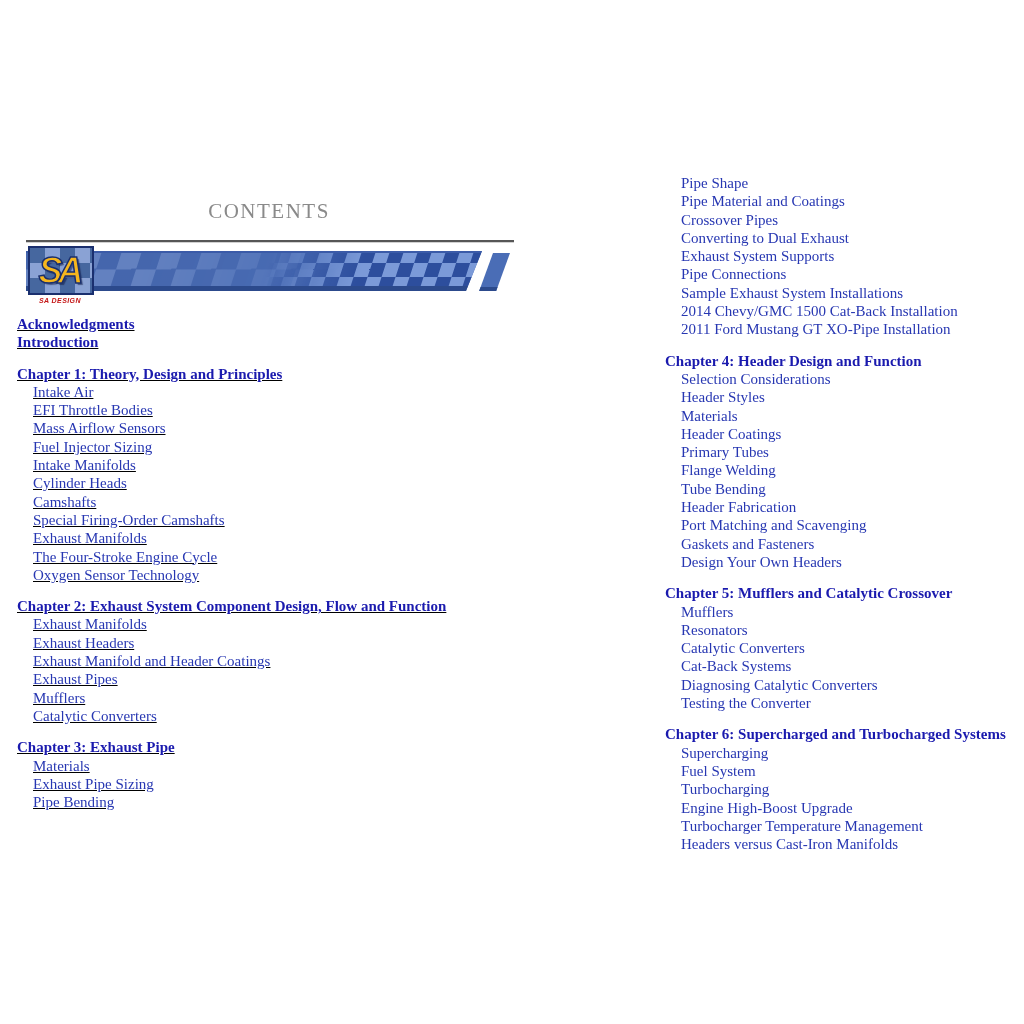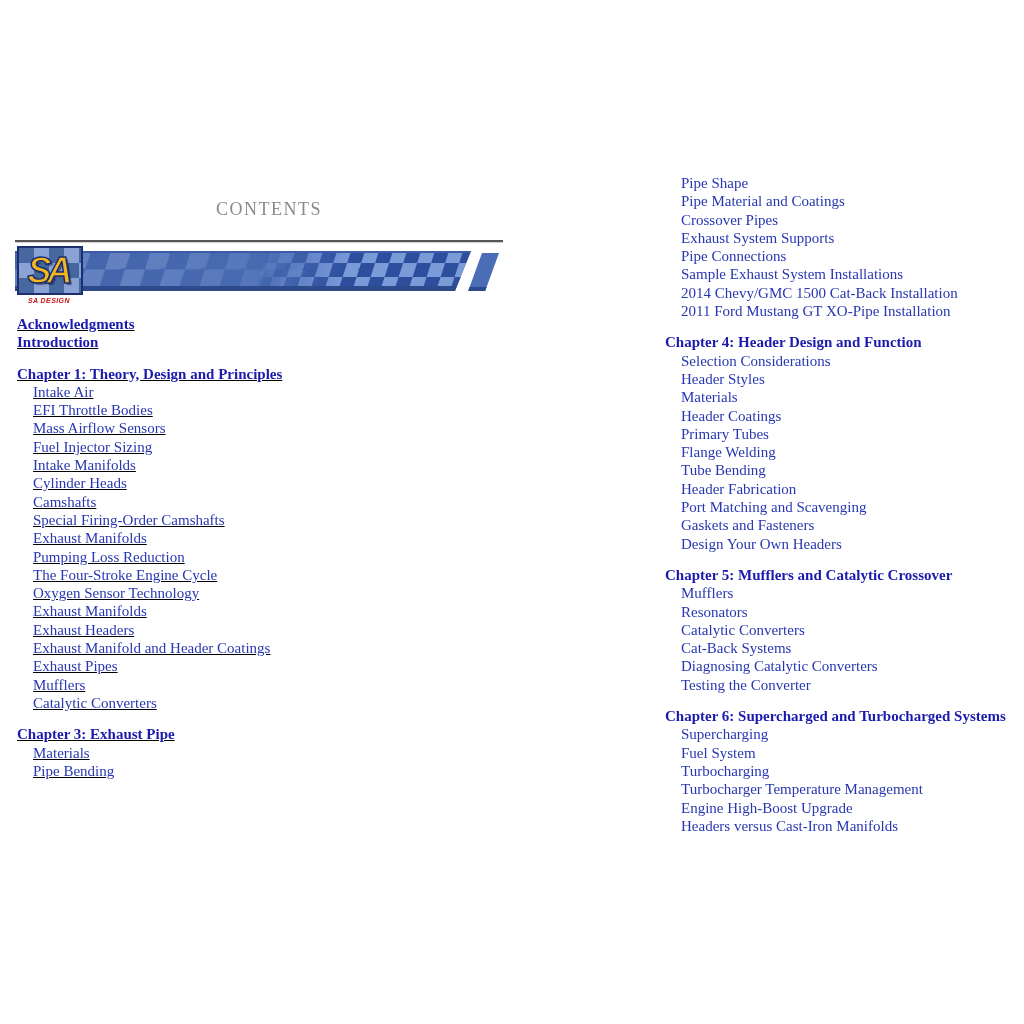--- a/index.html
+++ b/index.html
@@ -10,27 +10,27 @@
     overflow:hidden;
     font-family:"Liberation Serif", serif;
   }
 
   
   .contents-title {
     position:absolute;
     left:25px; top:199px;
     width:488px;
     text-align:center;
-    font-size:18px;
+    font-size:21px;
     letter-spacing:1.5px;
     color:#8a8a8a;
   }
 
   
-  .banner { position:absolute; left:15px; top:240px; width:488px; height:66px; }
+  .banner { position:absolute; left:26px; top:240px; width:488px; height:66px; }
 
   .banner-rule {
     position:absolute; top:0; left:0;
     width:100%; height:2px;
     background:#565656;
     box-shadow:0 1px 0 rgba(0,0,0,0.18);
   }
 
   .banner-bar {
     position:absolute; top:11px; left:0;
@@ -153,38 +153,40 @@
       <div class="toc-chapter">Chapter 1: Theory, Design and Principles</div>
       <div class="toc-item">Intake Air</div>
       <div class="toc-item">EFI Throttle Bodies</div>
       <div class="toc-item">Mass Airflow Sensors</div>
       <div class="toc-item">Fuel Injector Sizing</div>
       <div class="toc-item">Intake Manifolds</div>
       <div class="toc-item">Cylinder Heads</div>
       <div class="toc-item">Camshafts</div>
       <div class="toc-item">Special Firing-Order Camshafts</div>
       <div class="toc-item">Exhaust Manifolds</div>
-      <div class="toc-item">Pumping Loss Reduction</div>
       <div class="toc-item">The Four-Stroke Engine Cycle</div>
       <div class="toc-item">Oxygen Sensor Technology</div>
+      <div class="toc-chapter">Chapter 2: Exhaust System Component Design, Flow and Function</div>
       <div class="toc-item">Exhaust Manifolds</div>
       <div class="toc-item">Exhaust Headers</div>
       <div class="toc-item">Exhaust Manifold and Header Coatings</div>
       <div class="toc-item">Exhaust Pipes</div>
       <div class="toc-item">Mufflers</div>
       <div class="toc-item">Catalytic Converters</div>
       <div class="toc-chapter">Chapter 3: Exhaust Pipe</div>
       <div class="toc-item">Materials</div>
+      <div class="toc-item">Exhaust Pipe Sizing</div>
       <div class="toc-item">Pipe Bending</div>
     </div>
 
   <div class="toc-col toc-col-right">
       <div class="toc-item">Pipe Shape</div>
       <div class="toc-item">Pipe Material and Coatings</div>
       <div class="toc-item">Crossover Pipes</div>
+      <div class="toc-item">Converting to Dual Exhaust</div>
       <div class="toc-item">Exhaust System Supports</div>
       <div class="toc-item">Pipe Connections</div>
       <div class="toc-item">Sample Exhaust System Installations</div>
       <div class="toc-item">2014 Chevy/GMC 1500 Cat-Back Installation</div>
       <div class="toc-item">2011 Ford Mustang GT XO-Pipe Installation</div>
       <div class="toc-chapter">Chapter 4: Header Design and Function</div>
       <div class="toc-item">Selection Considerations</div>
       <div class="toc-item">Header Styles</div>
       <div class="toc-item">Materials</div>
       <div class="toc-item">Header Coatings</div>
@@ -199,18 +201,18 @@
       <div class="toc-item">Mufflers</div>
       <div class="toc-item">Resonators</div>
       <div class="toc-item">Catalytic Converters</div>
       <div class="toc-item">Cat-Back Systems</div>
       <div class="toc-item">Diagnosing Catalytic Converters</div>
       <div class="toc-item">Testing the Converter</div>
       <div class="toc-chapter">Chapter 6: Supercharged and Turbocharged Systems</div>
       <div class="toc-item">Supercharging</div>
       <div class="toc-item">Fuel System</div>
       <div class="toc-item">Turbocharging</div>
+      <div class="toc-item">Engine High-Boost Upgrade</div>
       <div class="toc-item">Turbocharger Temperature Management</div>
-      <div class="toc-item">Engine High-Boost Upgrade</div>
       <div class="toc-item">Headers versus Cast-Iron Manifolds</div>
     </div>
 
 </div>
 
 </body></html>

